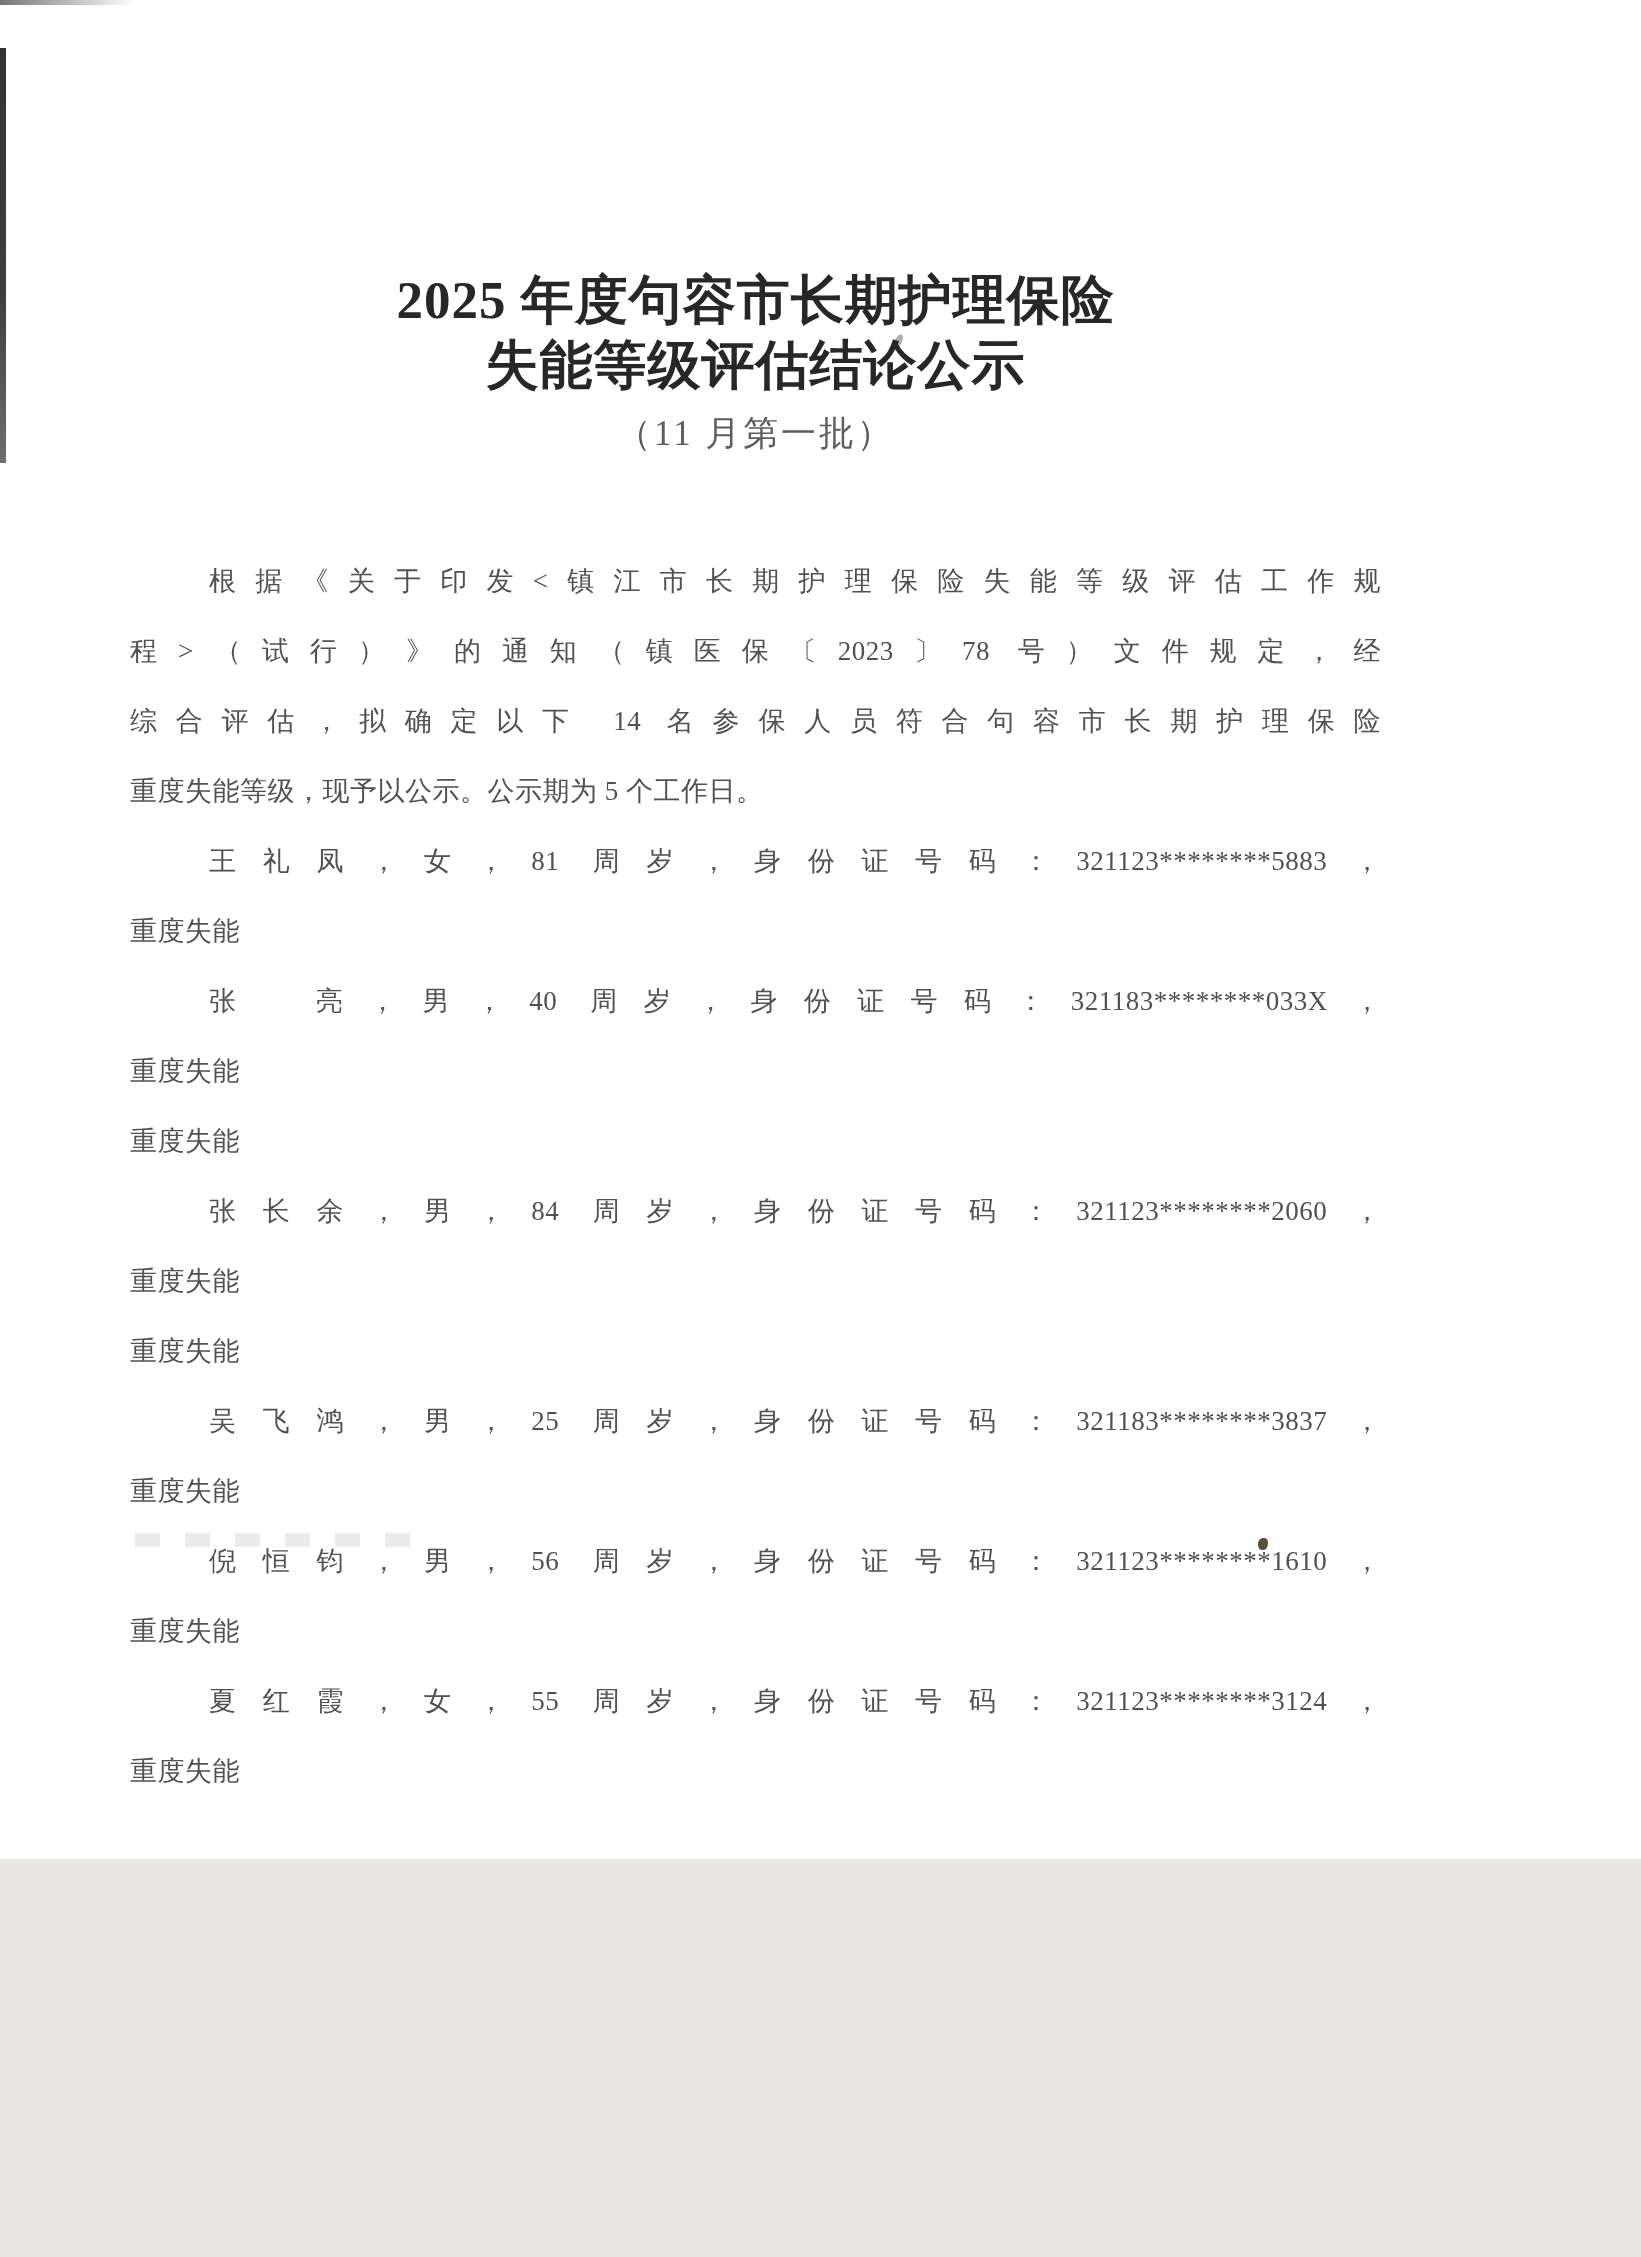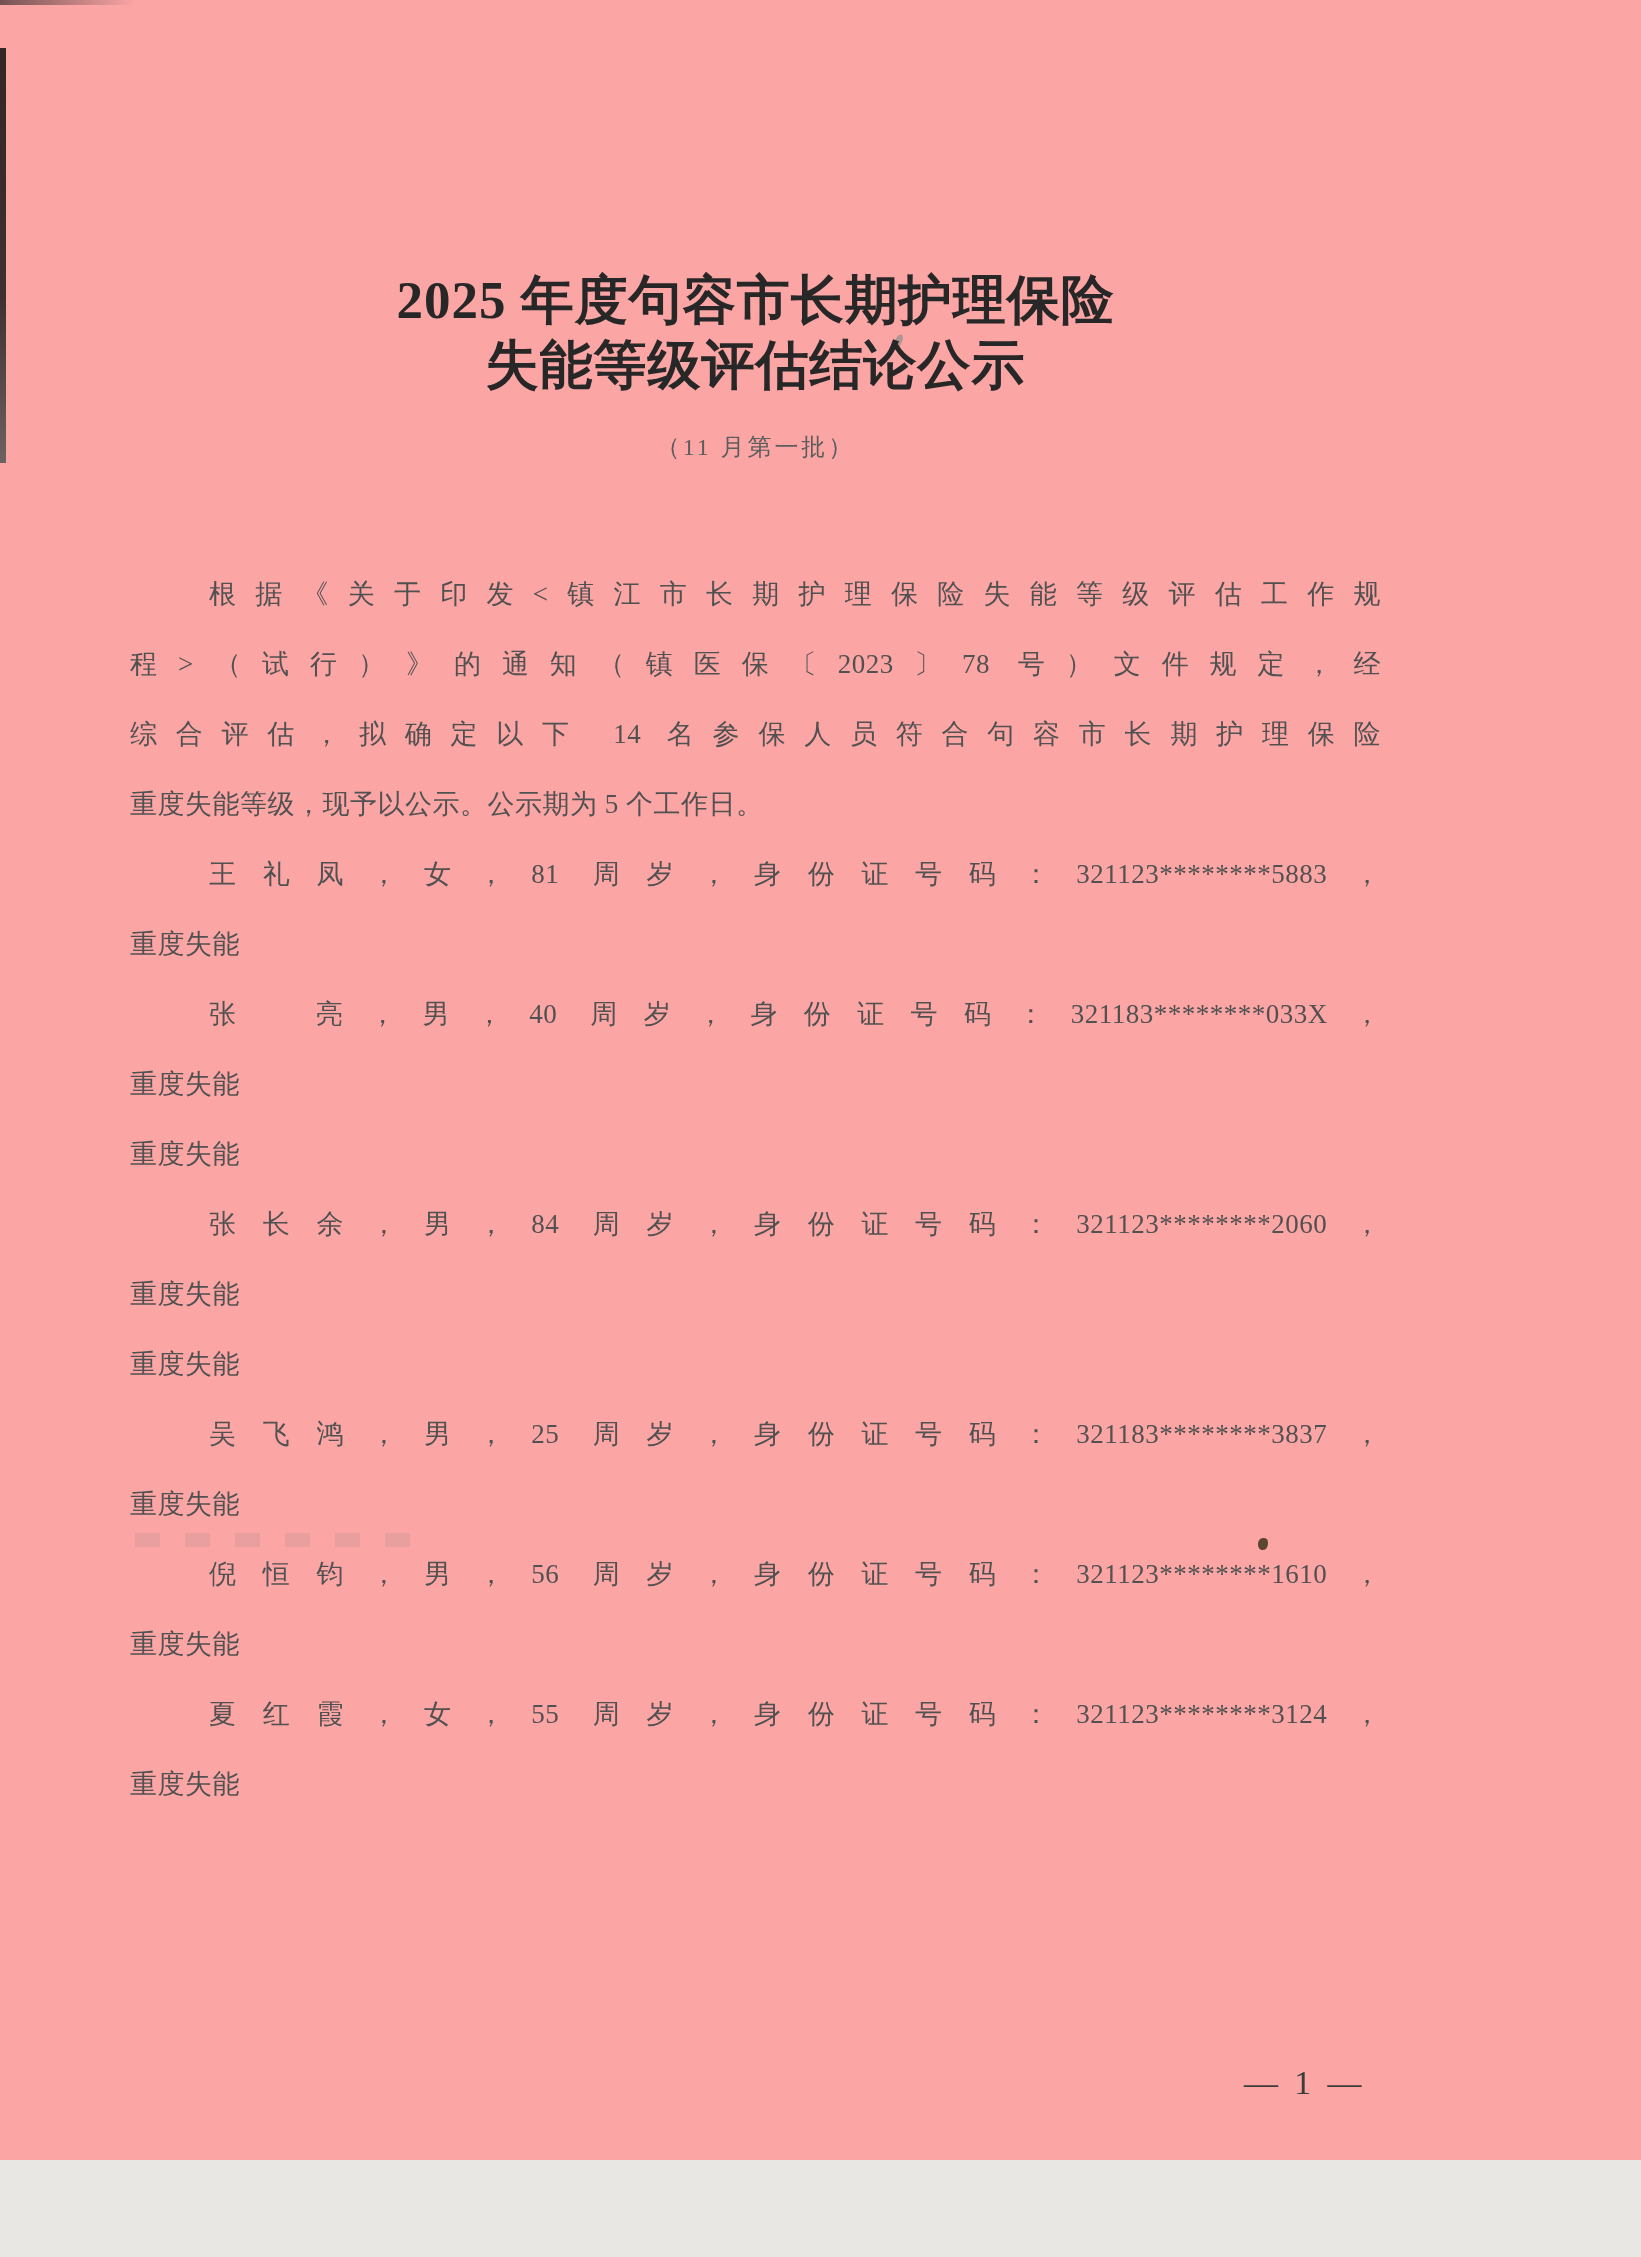--- a/index.html
+++ b/index.html
@@ -3,23 +3,23 @@
 <meta charset="utf-8">
 <style>
   html, body {
     margin: 0;
     padding: 0;
     background: #e8e7e3;
   }
   .page {
     position: relative;
     width: 1641px;
-    height: 2160px;
+    height: 1859px;
     margin: 0 auto;
-    background: #fca5a5;
+    background: #ffffff;
     overflow: hidden;
     font-family: "Liberation Serif", "DejaVu Serif", serif;
   }
   
   .artifact-left {
     position: absolute;
     left: 0; top: 48px;
     width: 5.8px; height: 415px;
     background: linear-gradient(#101010 0%, #1c1c1c 60%, #555 100%);
     opacity: 0.85;
@@ -68,23 +68,23 @@
     text-align: center;
     font-size: 53px;
     line-height: 65px;
     font-weight: 700;
     color: #272727;
     letter-spacing: 1px;
   }
   .title-line { display: block; }
 
   .subtitle {
-    margin-top: 27px;
+    margin-top: 14px;
     text-align: center;
-    font-size: 24px;
+    font-size: 35px;
     line-height: 44px;
     font-weight: 400;
     color: #5d5d5d;
     letter-spacing: 2.9px;
   }
 
   .body-block {
     margin-top: 90px; 
     font-size: 27px;
     line-height: 70px;

